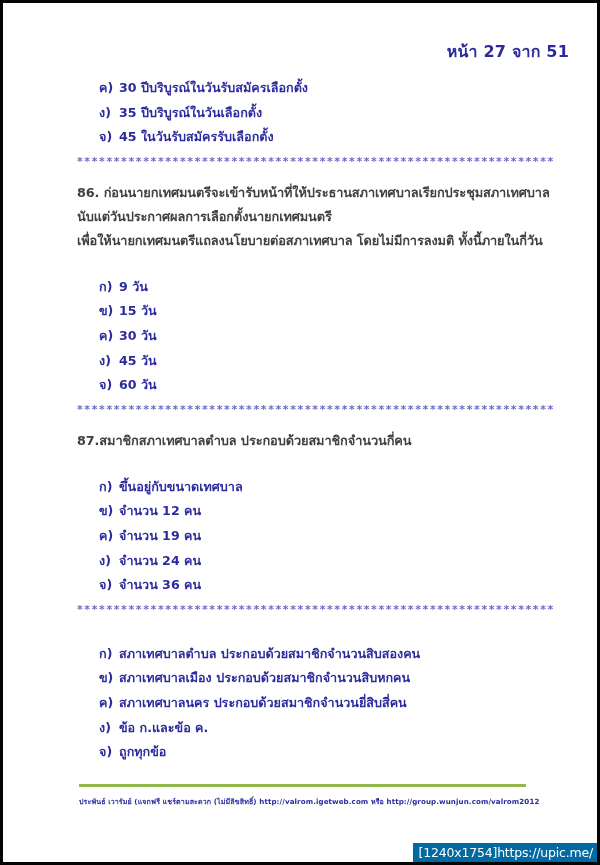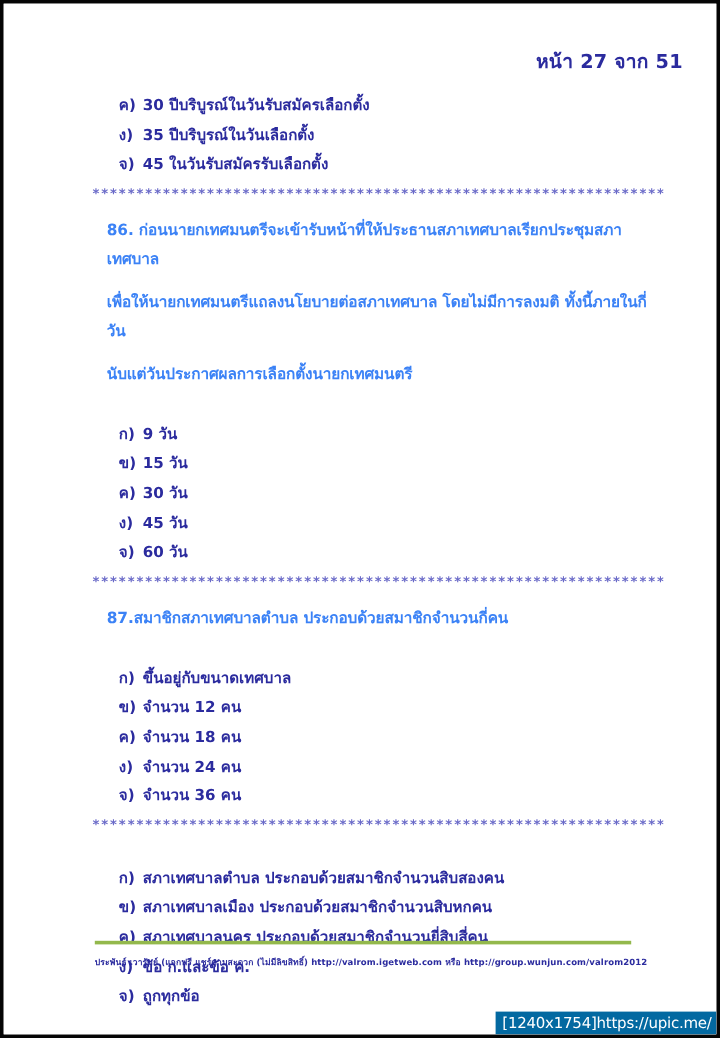--- a/index.html
+++ b/index.html
@@ -56,23 +56,23 @@
     margin: 7px 0 12px 0;
     white-space: nowrap;
   }
   .choice .lbl {
     display: inline-block;
     min-width: 20px;
   }
   .qtext {
     font-size: 12.8px;
     font-weight: bold;
-    color: #3b82f6;
+    color: #404040;
     line-height: 24px;
-    margin: 12px;
+    margin: 0;
     letter-spacing: -0.1px;
   }
   .qblock {
     margin: 0 0 9px 0;
   }
   .sep {
     color: #6a6ac8;
     font-size: 11px;
     font-weight: bold;
     letter-spacing: 1.6px;
@@ -141,22 +141,22 @@
         </div>
         <div class="choice">
           <span class="lbl">จ)</span><span>45 ในวันรับสมัครรับเลือกตั้ง</span>
         </div>
       </div>
 
       <div class="sep">*******************************************************************************</div>
 
       <div class="qblock">
         <p class="qtext">86. ก่อนนายกเทศมนตรีจะเข้ารับหน้าที่ให้ประธานสภาเทศบาลเรียกประชุมสภาเทศบาล</p>
+        <p class="qtext">นับแต่วันประกาศผลการเลือกตั้งนายกเทศมนตรี</p>
         <p class="qtext">เพื่อให้นายกเทศมนตรีแถลงนโยบายต่อสภาเทศบาล โดยไม่มีการลงมติ ทั้งนี้ภายในกี่วัน</p>
-        <p class="qtext">นับแต่วันประกาศผลการเลือกตั้งนายกเทศมนตรี</p>
       </div>
       <div class="gap-md"></div>
       <div>
         <div class="choice">
           <span class="lbl">ก)</span><span>9 วัน</span>
         </div>
         <div class="choice">
           <span class="lbl">ข)</span><span>15 วัน</span>
         </div>
         <div class="choice">
@@ -177,21 +177,21 @@
       </div>
       <div class="gap-md"></div>
       <div>
         <div class="choice">
           <span class="lbl">ก)</span><span>ขึ้นอยู่กับขนาดเทศบาล</span>
         </div>
         <div class="choice">
           <span class="lbl">ข)</span><span>จำนวน 12  คน</span>
         </div>
         <div class="choice">
-          <span class="lbl">ค)</span><span>จำนวน 18  คน</span>
+          <span class="lbl">ค)</span><span>จำนวน 19  คน</span>
         </div>
         <div class="choice">
           <span class="lbl">ง)</span><span>จำนวน 24  คน</span>
         </div>
         <div class="choice">
           <span class="lbl">จ)</span><span>จำนวน 36 คน</span>
         </div>
       </div>
 
       <div class="sep">*******************************************************************************</div>

